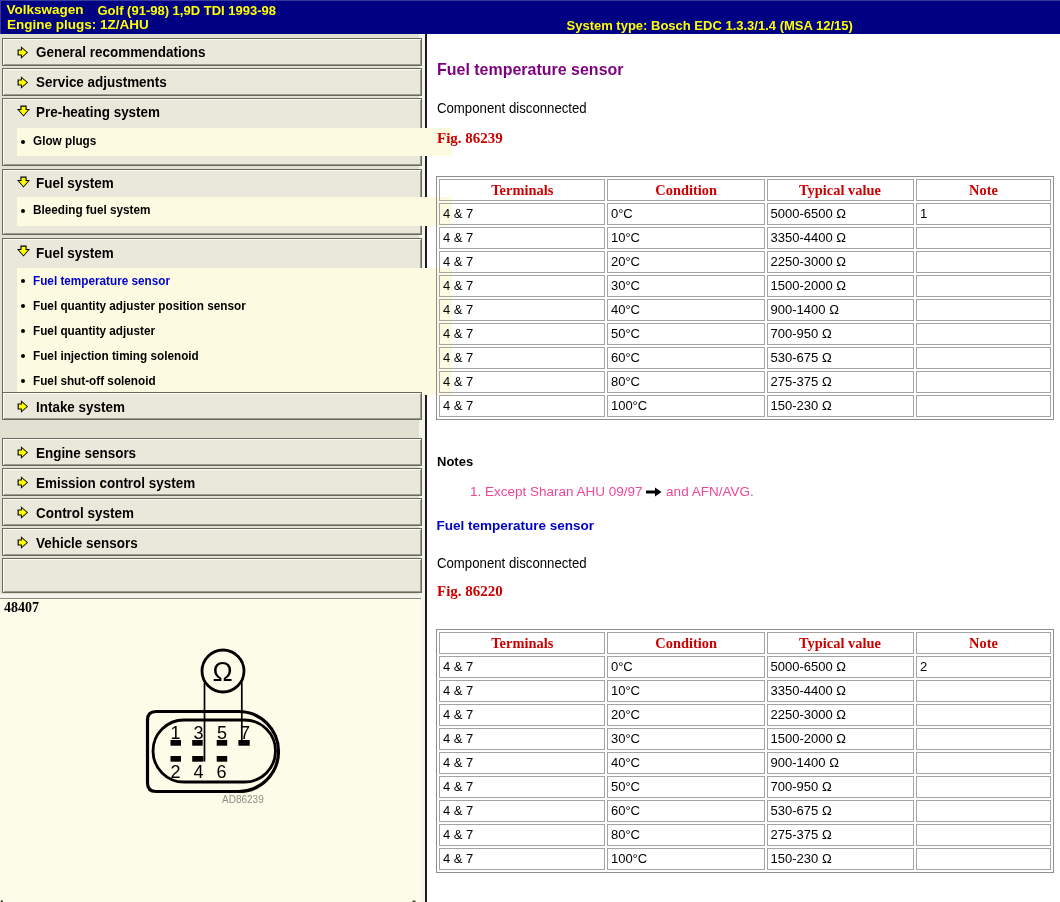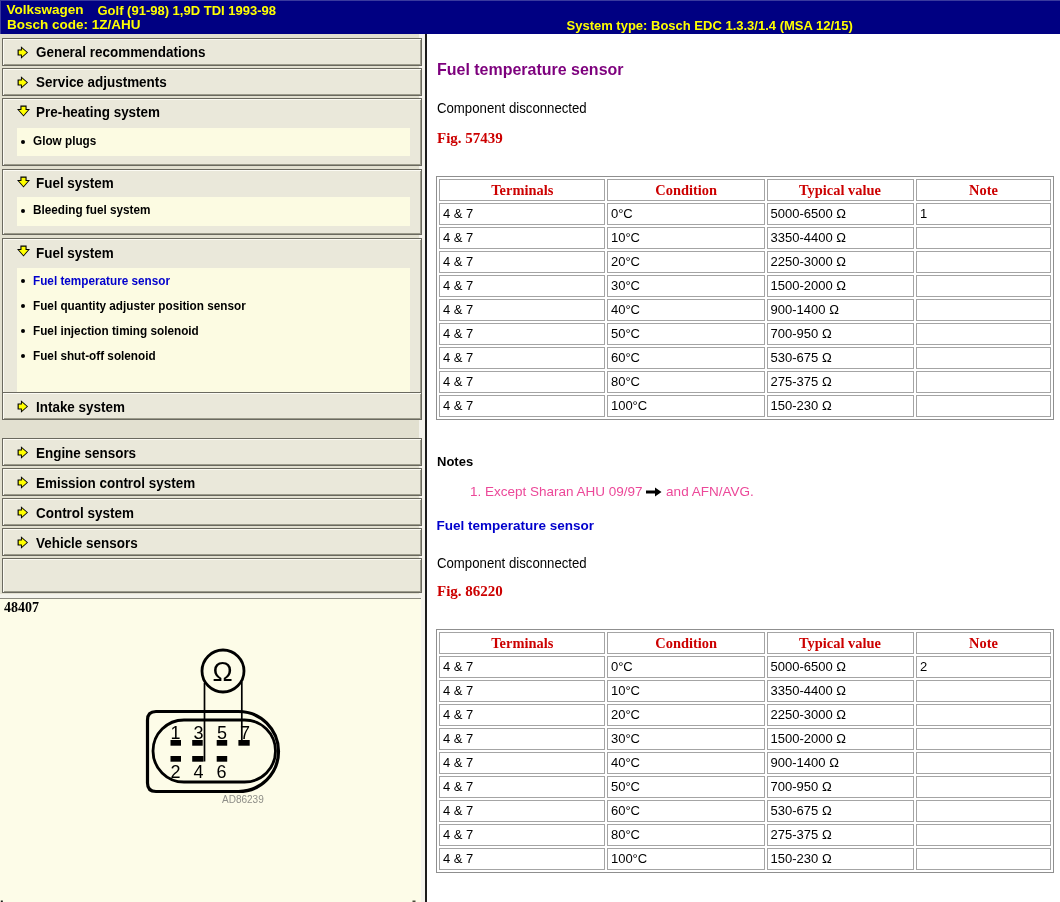--- a/index.html
+++ b/index.html
@@ -10,21 +10,21 @@
 #topbar{left:0;top:0;width:1060px;height:34px;background:#000082;
   border-top:1px solid #3a3a9e;border-left:1px solid #3a3a9e;box-sizing:border-box;}
 #topbar .t{position:absolute;color:#ffff00;font-weight:bold;font-size:13.5px;line-height:14px;white-space:pre;}
 
 #leftpane{left:0;top:34px;width:425px;height:868px;background:#e2e0d0;}
 .mi{position:absolute;left:2px;width:418px;background:#eae8da;
   border:1px solid #6a695f;
   box-shadow:inset 1px 1px 0 #fcfbf4, inset -1px -1px 0 #9c9b8b;}
 .mi .arr{position:absolute;left:14px;}
 .mi .txt{position:absolute;left:33px;font-size:14px;font-weight:bold;color:#000;white-space:nowrap;transform:scaleX(.96);transform-origin:0 50%;line-height:16px;}
-.ylist{position:absolute;left:14px;width:393px;background:#fcfbe2;}
+.ylist{position:absolute;left:14px;width:435px;background:#fcfbe2;}
 .yitem{position:relative;height:25px;font-size:13.5px;font-weight:bold;color:#000;white-space:nowrap;}
 .yitem .bt{position:absolute;left:4px;top:10px;width:4px;height:4px;background:#000;border-radius:50%;}
 .yitem .yl{position:absolute;left:15.5px;top:5px;line-height:14px;transform:scaleX(.87);transform-origin:0 50%;}
 
 #figpane{left:0;top:598px;width:421px;height:304px;background:#fdfce8;border-top:1px solid #8a897e;box-sizing:border-box;}
 #figlabel{left:4px;top:601px;font-family:"Liberation Serif",serif;font-weight:bold;font-size:14px;line-height:14px;color:#000;}
 
 #divider{left:425px;top:34px;width:2px;height:868px;background:#1c1c1c;}
 #whitegap{left:419px;top:34px;width:6px;height:868px;background:#f4f3ec;}
 
@@ -45,21 +45,21 @@
   font-weight:bold;color:#cc0000;text-align:center;height:20px;padding:0;overflow:hidden;}
 table.vals th span{display:inline-block;transform:scaleX(.93);}
 table.vals td{border:1px solid #a4a4a4;font-size:13px;color:#000;text-align:left;
   height:19px;padding:0 0 1px 3px;overflow:hidden;white-space:nowrap;}
 </style>
 </head>
 <body>
 <div class="abs" id="topbar">
   <div class="t" style="left:5.5px;top:2px;">Volkswagen</div>
   <div class="t" style="left:96.5px;top:2.5px;font-size:13px;">Golf (91-98) 1,9D TDI 1993-98</div>
-  <div class="t" style="left:6px;top:17px;">Bosch code: 1Z/AHU</div>
+  <div class="t" style="left:6px;top:17px;">Engine plugs: 1Z/AHU</div>
   <div class="t" style="left:565.5px;top:17.5px;font-size:13px;">System type: Bosch EDC 1.3.3/1.4 (MSA 12/15)</div>
 </div>
 <div class="abs" id="leftpane"></div>
 <div class="abs" id="whitegap"></div>
 <div class="abs" id="divider"></div>
 <div class="abs" id="rightpane"></div>
 
 <div class="mi" style="top:38px;height:26px;">
   <span class="arr" style="top:6px;"><svg width="11.5" height="15" viewBox="0 0 12 15">
         <path d="M0.6 4.4 L4.1 4.4 L4.1 1 L11.5 7.5 L4.1 14 L4.1 10.6 L0.6 10.6 Z" fill="#000"></path>
@@ -110,20 +110,24 @@
       </svg></span>
   <span class="txt" style="top:6px;">Fuel system</span>
   <div class="ylist" style="top:29px;height:126px;padding-top:1px;">
     <div class="yitem">
         <span class="bt"></span>
         <span class="yl" style="color:#0000cc;">Fuel temperature sensor</span>
       </div>
     <div class="yitem">
         <span class="bt"></span>
         <span class="yl">Fuel quantity adjuster position sensor</span>
+      </div>
+    <div class="yitem">
+        <span class="bt"></span>
+        <span class="yl">Fuel quantity adjuster</span>
       </div>
     <div class="yitem">
         <span class="bt"></span>
         <span class="yl">Fuel injection timing solenoid</span>
       </div>
     <div class="yitem">
         <span class="bt"></span>
         <span class="yl">Fuel shut-off solenoid</span>
       </div>
   </div>
@@ -194,21 +198,21 @@
     <text x="198.5" y="179.5">4</text>
     <text x="221.5" y="179.5">6</text>
   </g>
   <text x="222" y="205" font-family="Liberation Sans" font-size="10" fill="#8e8e88">AD86239</text>
   <rect x="0.8" y="302.5" width="2" height="1.5" fill="#1a1a1a"></rect>
   <rect x="412.5" y="302.5" width="3" height="1.5" fill="#4a4a3a"></rect>
 </svg>
 
 <div class="rp" id="h1p">Fuel temperature sensor</div>
 <div class="rp" id="cd1">Component disconnected</div>
-<div class="rp" id="fig1">Fig. 57439</div>
+<div class="rp" id="fig1">Fig. 86239</div>
 
 <table class="vals" style="top:176px;">
   <colgroup>
       <col style="width:161px">
       <col style="width:153px">
       <col style="width:143px">
       <col style="width:131px">
     </colgroup>
   <tbody>
       <tr>

